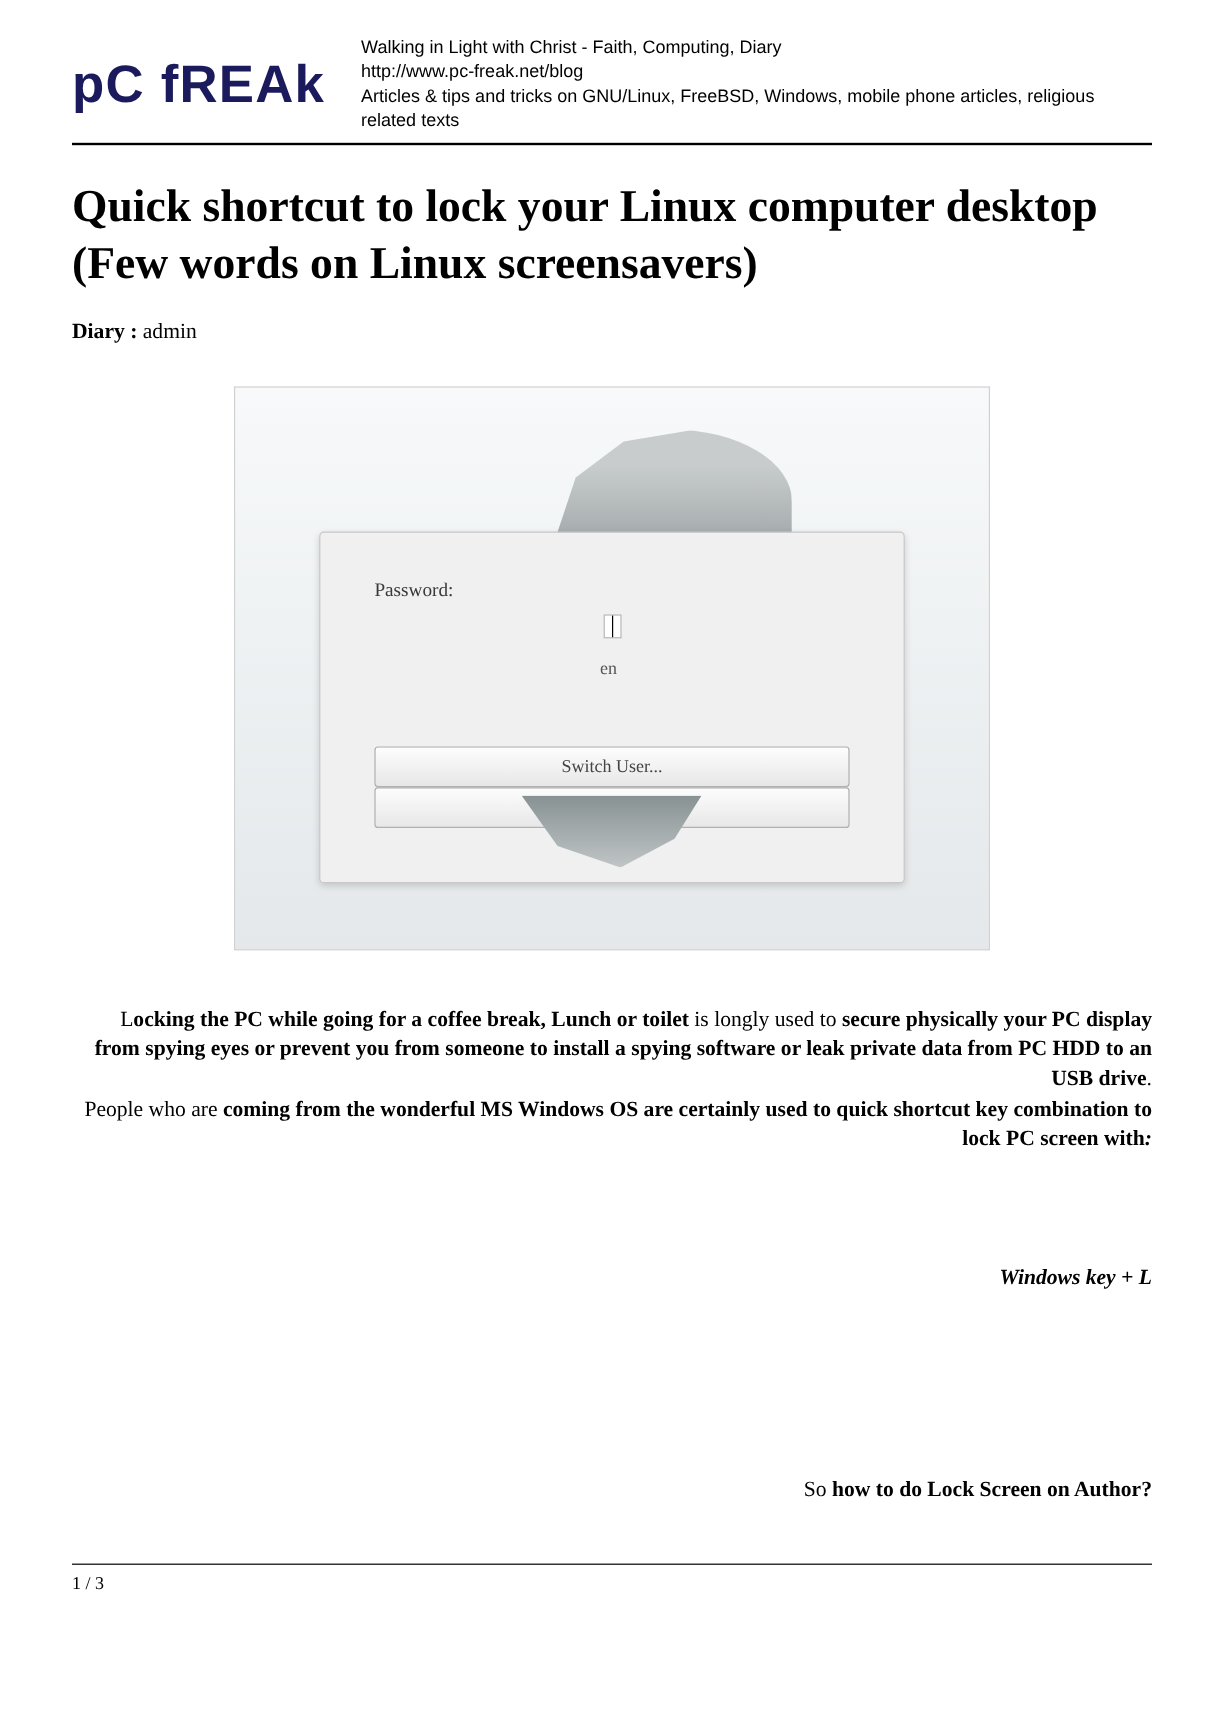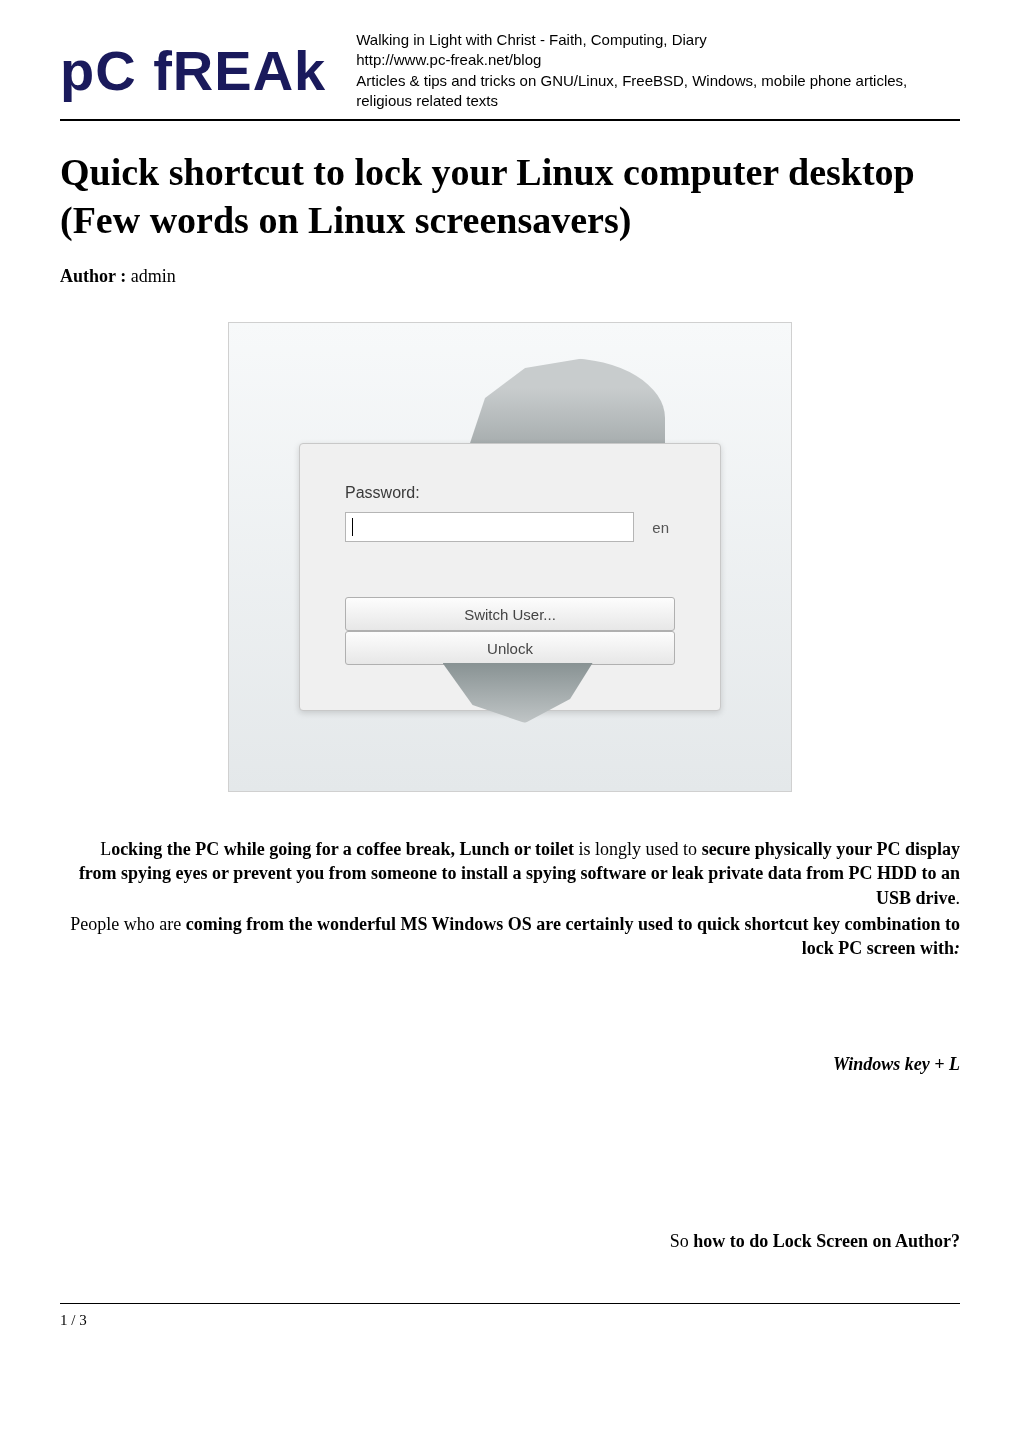--- a/index.html
+++ b/index.html
@@ -20,21 +20,21 @@
     gap: 30px;
     border-bottom: 2px solid #000;
     padding-bottom: 8px;
     margin-bottom: 28px;
   }
   .logo {
     flex-shrink: 0;
   }
   .logo-text {
     font-family: 'Comic Sans MS', cursive, sans-serif;
-    font-size: 56px;
+    font-size: 44px;
     font-weight: bold;
     color: #1a1a5c;
     letter-spacing: 1px;
   }
   .header-text {
     flex: 1;
     font-family: Arial, Helvetica, sans-serif;
     font-size: 15px;
     color: #000;
     line-height: 1.35;
@@ -51,26 +51,26 @@
     font-size: 18px;
     margin-bottom: 35px;
   }
   .author-label { font-weight: bold; }
   .screenshot-wrap {
     display: flex;
     justify-content: center;
     margin-bottom: 45px;
   }
   .screenshot {
-    width: 564px;
+    width: 630px;
     height: 470px;
     background: linear-gradient(to bottom, #f7f9fa, #e4e8ea);
     border: 1px solid #d0d0d0;
     position: relative;
-    font-family: Liberation Sans, sans-serif;
+    font-family: Liberation Serif, serif;
     overflow: hidden;
   }
   .shade-top {
     position: absolute;
     top: 35px;
     left: 42%;
     width: 200px;
     height: 100px;
     background: linear-gradient(180deg, #c8cccd 30%, #9fa6a7 100%);
     border-top-left-radius: 100px 60px;
@@ -91,20 +91,21 @@
   .pw-label {
     font-size: 16px;
     color: #3a3a3a;
     margin-bottom: 10px;
   }
   .pw-row {
     display: flex;
     align-items: center;
     gap: 18px;
     margin-bottom: 55px;
+    flex-direction: column;
   }
   .pw-input {
     flex: 1;
     height: 30px;
     border: 1px solid #b5b5b5;
     background: #fff;
     padding: 0 6px;
     font-size: 15px;
     display: flex;
     align-items: center;
@@ -178,21 +179,21 @@
     <div class="header-text">
       <div class="header-title">Walking in Light with Christ - Faith, Computing, Diary</div>
       <div>http://www.pc-freak.net/blog</div>
       <div>Articles &amp; tips and tricks on GNU/Linux, FreeBSD, Windows, mobile phone articles, religious related texts</div>
     </div>
   </div>
 
   <h1 class="article-title">Quick shortcut to lock your Linux computer desktop (Few words on Linux screensavers)</h1>
 
   <div class="author-line">
-    <span class="author-label">Author : </span><span>admin</span>
+    <span class="author-label">Diary : </span><span>admin</span>
   </div>
 
   <div class="screenshot-wrap">
     <div class="screenshot">
       <div class="shade-top"></div>
       <div class="panel">
         <div class="pw-label">Password:</div>
         <div class="pw-row">
           <div class="pw-input" value="">
             <div class="pw-cursor"></div>

